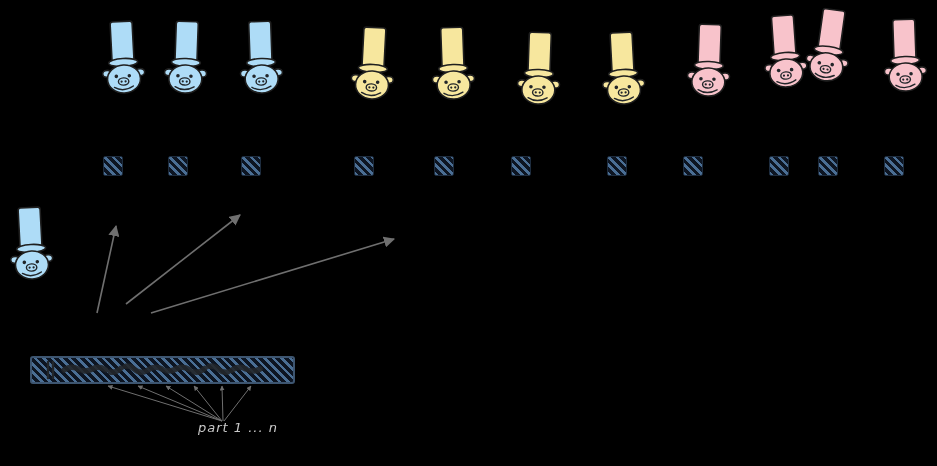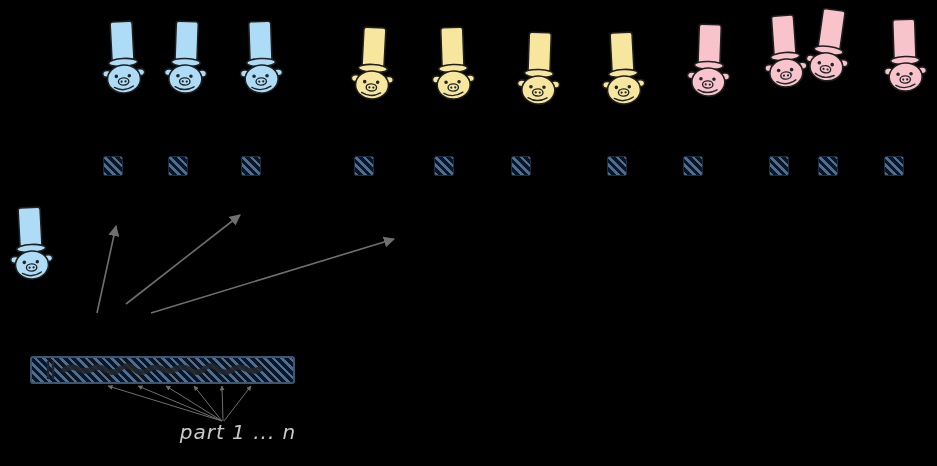--- a/index.html
+++ b/index.html
@@ -33,21 +33,21 @@
   }
   .bar{
     position:absolute;left:30px;top:356px;width:265px;height:28px;z-index:2;
     box-sizing:border-box;border:2px solid #3d5570;border-radius:3px;
     background:repeating-linear-gradient(45deg,var(--c-hatch_light,#4a6e94) 0 2.5px,var(--c-hatch_dark,#0d1522) 2.5px 6px);
     display:flex;align-items:center;
   }
   .parts-label{
     position:absolute;left:168px;top:420px;width:140px;z-index:2;
     text-align:center;color:var(--c-label_text,#c9c9c9);
-    font-size:20px;font-style:italic;letter-spacing:1px;
+    font-size:13px;font-style:italic;letter-spacing:1px;
   }
 </style>
 </head>
 <body>
 
 <div class="canvas">
 
   <svg class="overlay" width="937" height="466" viewBox="0 0 937 466">
     <defs>
       <marker id="ah" viewBox="0 0 10 10" refX="9" refY="5" markerWidth="7" markerHeight="7" orient="auto-start-reverse">

